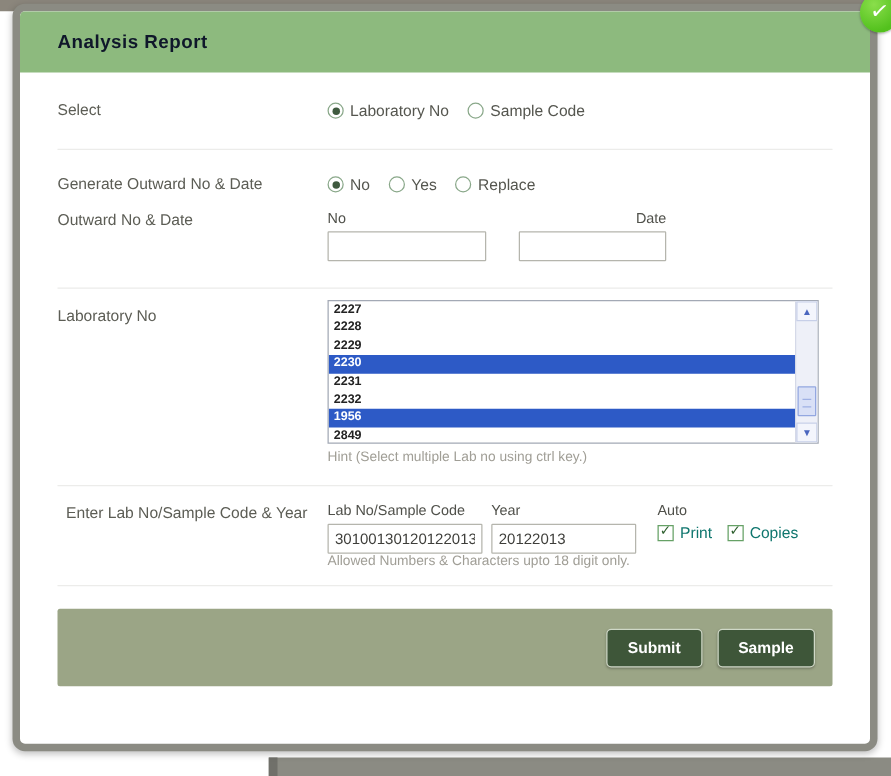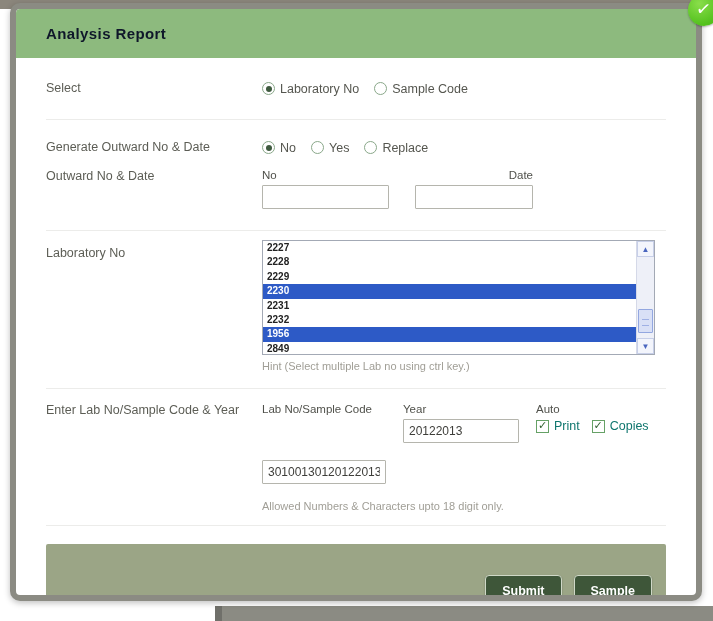--- a/index.html
+++ b/index.html
@@ -88,38 +88,38 @@
   .lb-btn.down{bottom:0;}
   .lb-thumb{
     position:absolute;left:1px;top:68px;width:15px;height:24px;
     background:#d9e0f6;border:1px solid #93a7e0;box-sizing:border-box;border-radius:1px;
   }
   .lb-thumb::after{
     content:'';position:absolute;left:3px;right:3px;top:9px;height:5px;
     border-top:1px solid #9fb0e4;border-bottom:1px solid #9fb0e4;
   }
   .hint{font-size:11px;color:#a09e96;margin-top:5px;}
-  .hint2{font-size:11px;color:#a09e96;margin-top:16px;}
+  .hint2{font-size:11px;color:#a09e96;}
 
   
   .auto-group{display:flex;flex-direction:column;}
   .cb-row{display:flex;align-items:center;margin-top:4px;}
   .cb-item{display:inline-flex;align-items:center;margin-right:12px;}
   .cb{
     width:13px;height:13px;box-sizing:border-box;border:1px solid #66a166;background:#fff;
     display:inline-flex;align-items:center;justify-content:center;margin-right:5px;
     color:#2e5f2e;font-size:11px;font-weight:bold;line-height:1;
   }
   .cb.on::after{content:'\2713';margin-top:-1px;}
   .cb-label{font-size:12.5px;color:#0f766e;}
 
   
   .footer-bar{
     margin-top:18px;height:62px;background:var(--footer-sage,#9ba586);
-    border-radius:2px;display:flex;align-items:flex-end;justify-content:flex-end;
+    border-radius:2px;display:flex;align-items:center;justify-content:flex-end;
     padding-right:14px;box-sizing:border-box;gap:12px;
   }
   .btn{
     min-width:76px;height:31px;background:var(--button-green,#3e5639);
     color:#fff;font-size:12.5px;font-weight:bold;border:1px solid #cfd8c7;
     border-radius:4px;padding:0 16px;cursor:pointer;
     font-family:"Liberation Sans","DejaVu Sans",sans-serif;
     box-shadow:0 1px 2px rgba(0,0,0,.25);
   }
 
@@ -219,24 +219,24 @@
             <div class="lb-btn down">▼</div>
           </div>
         </div>
         <div class="hint">Hint (Select multiple Lab no using ctrl key.)</div>
       </div>
     </div>
 
     <div class="divider"></div>
 
     <div class="row row-enter">
-      <div class="row-label" style="width:200px;flex-basis:200px;margin-right:16px;">Enter Lab No/Sample Code &amp; Year</div>
+      <div class="row-label" style="width:200px;flex-basis:200px;margin-right:16px;text-align:right;">Enter Lab No/Sample Code &amp; Year</div>
       <div>
         <div style="display:flex;align-items:flex-start;">
-          <div class="field-group" style="width:124px;margin-right:17px;gap:41px;">
+          <div class="field-group" style="width:124px;margin-right:7px;">
             <span class="field-label">Lab No/Sample Code</span>
             <input class="tinput" type="text" style="width: 124px;" value="30100130120122013f">
           </div>
           <div class="field-group" style="width:116px;margin-right:17px;">
             <span class="field-label">Year</span>
             <input class="tinput" type="text" style="width: 116px;" value="20122013">
           </div>
           <div class="auto-group">
             <span class="field-label" style="margin-bottom:0;">Auto</span>
             <div class="cb-row">

